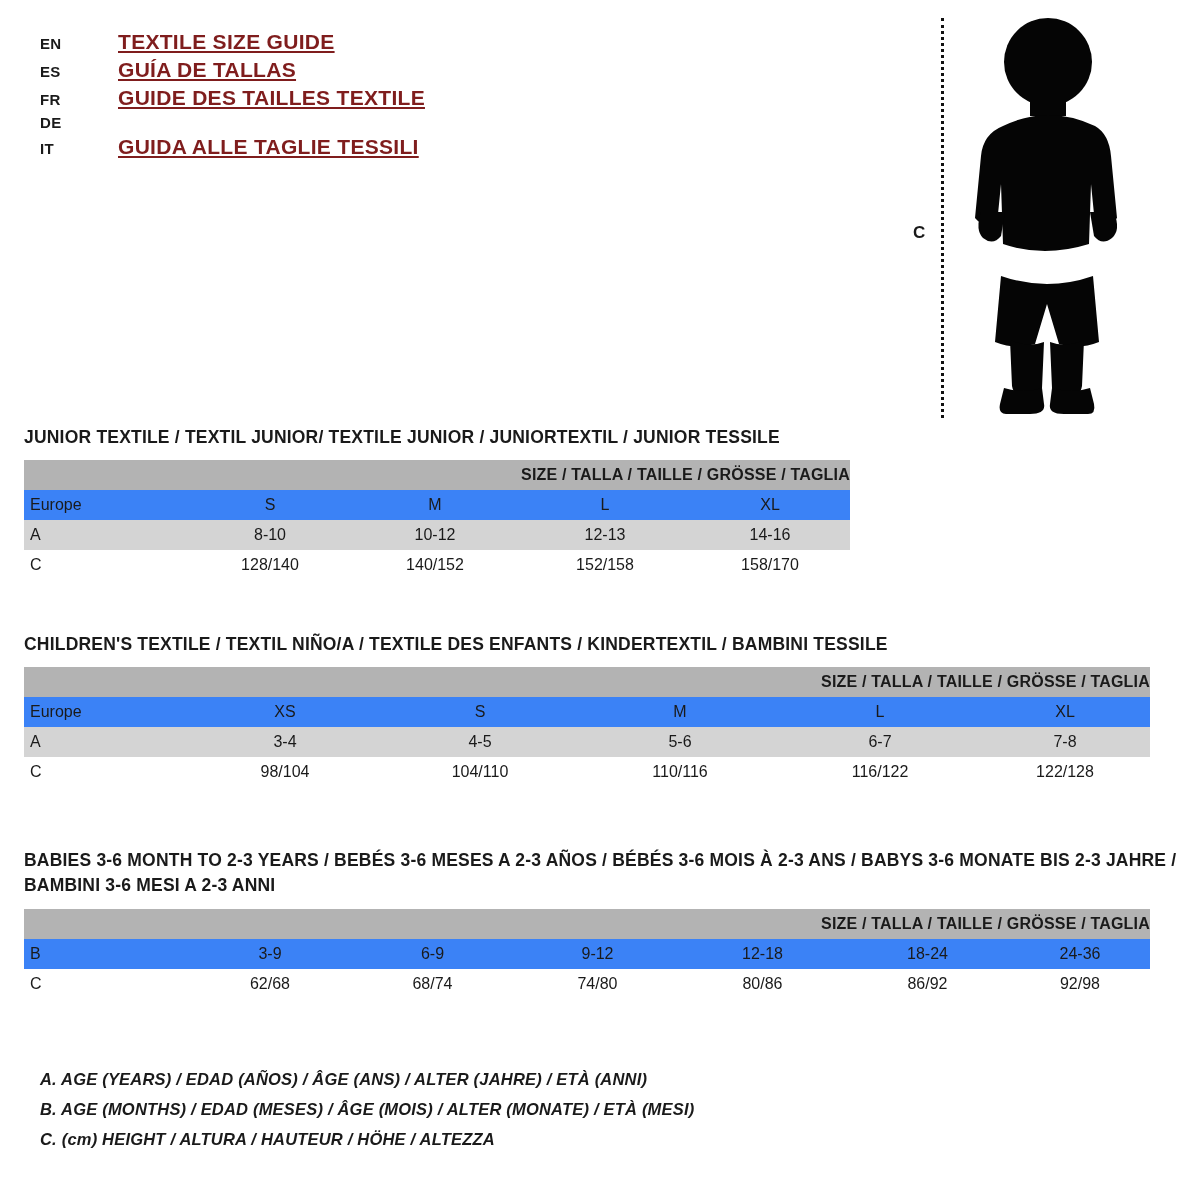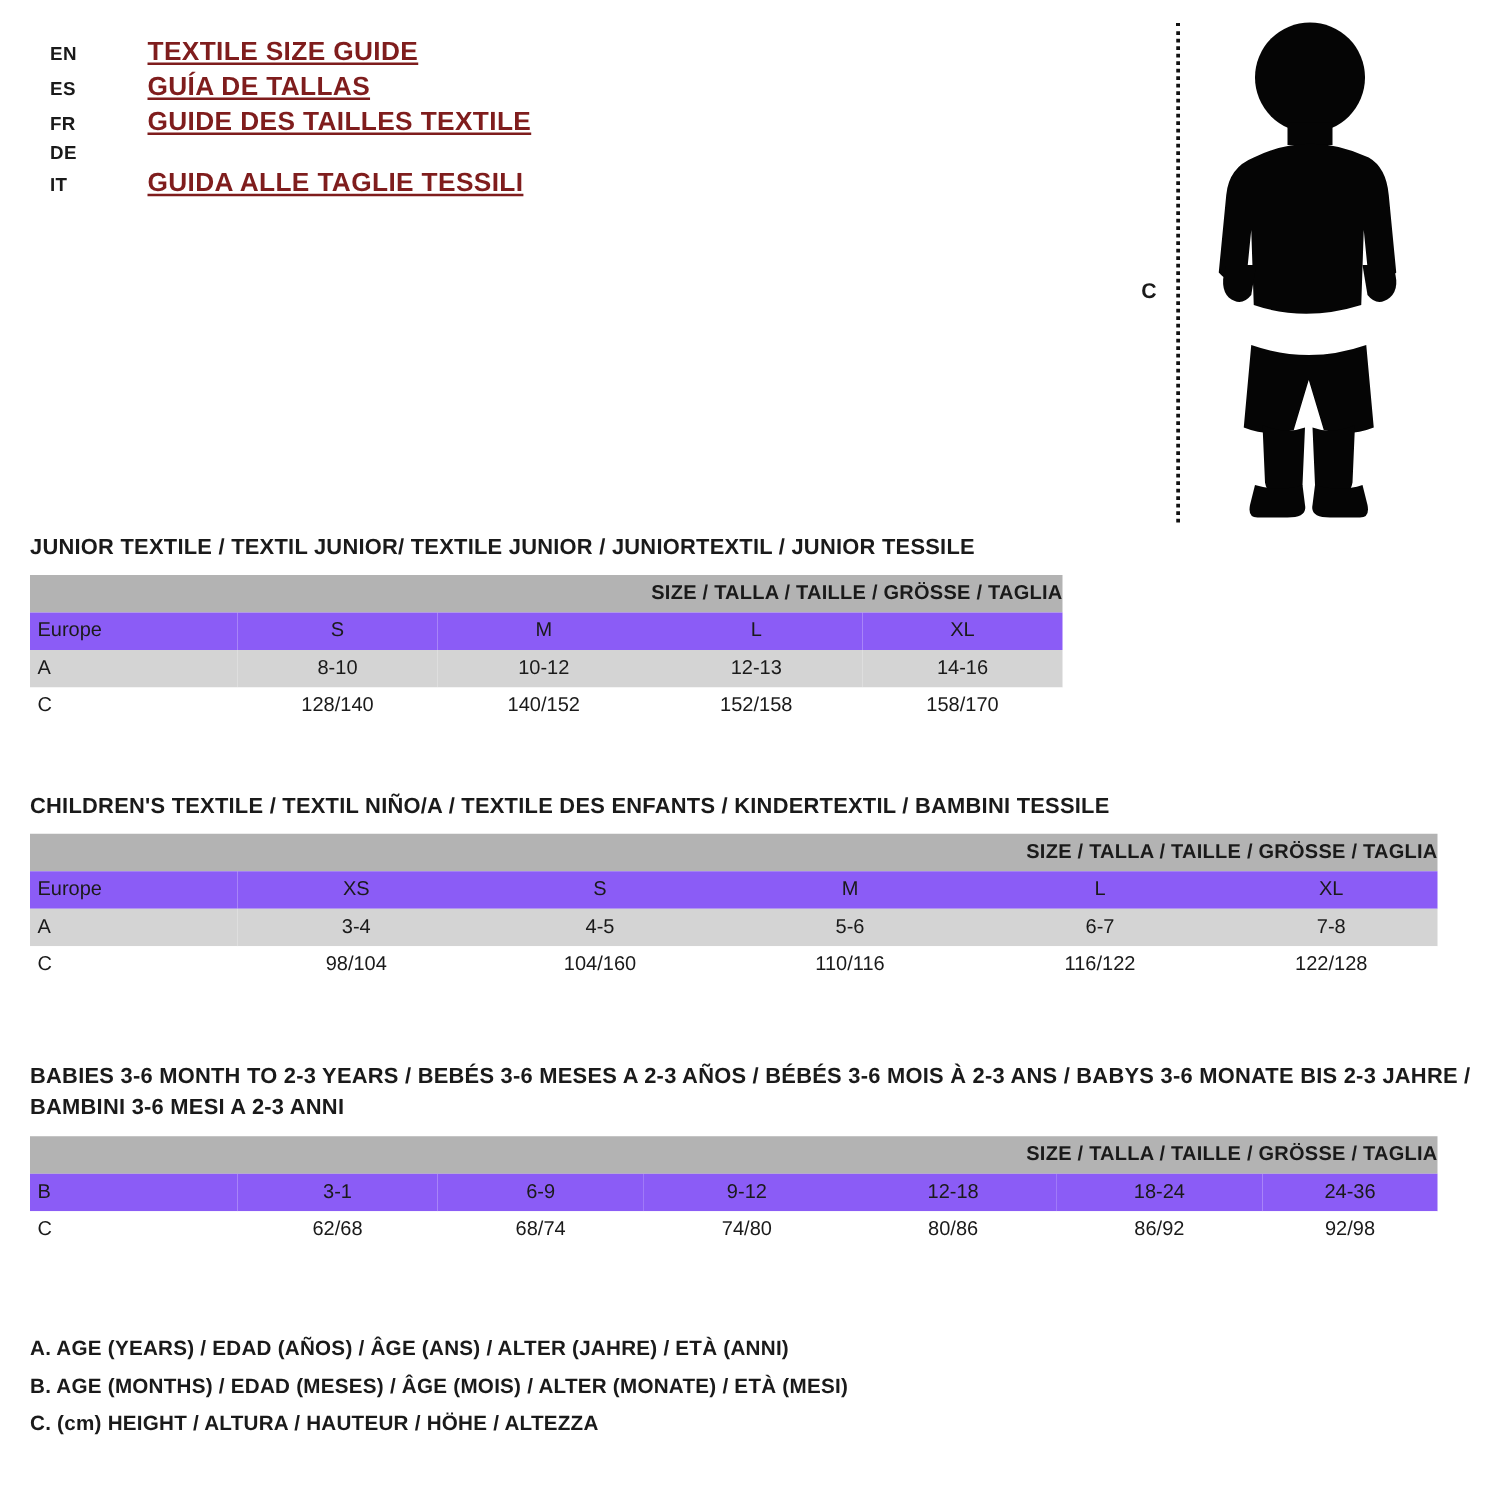--- a/index.html
+++ b/index.html
@@ -111,29 +111,30 @@
   }
   tr.header-row td {
     background: #b3b3b3;
     font-weight: 700;
     text-align: right;
     padding-left: 6px;
     font-size: 16px;
     letter-spacing: 0.2px;
   }
   tr.shade-dark td { background: #d4d4d4; }
-  tr.shade-light td { background: #8b5cf6; }
+  tr.shade-light td { background: #3b82f6; }
   tr.shade-white td { background: #ffffff; }
 
   
   .legend {
     position: absolute;
-    left: 24px;
+    left: 40px;
     top: 1070px;
     width: 1100px;
+    font-style: italic;
   }
   .legend-line {
     font-size: 16.5px;
     font-weight: 700;
     letter-spacing: 0.2px;
     color: #1a1a1a;
     margin-bottom: 11px;
   }
 </style>
 </head>
@@ -243,39 +244,39 @@
         <td class="rowhead">A</td>
         <td>3-4</td>
         <td>4-5</td>
         <td>5-6</td>
         <td>6-7</td>
         <td>7-8</td>
       </tr>
       <tr class="shade-white">
         <td class="rowhead">C</td>
         <td>98/104</td>
-        <td>104/160</td>
+        <td>104/110</td>
         <td>110/116</td>
         <td>116/122</td>
         <td>122/128</td>
       </tr>
     </tbody>
       </table>
   </div>
 
   <div class="section" style="top:848px;">
     <div class="section-title">BABIES 3-6 MONTH TO 2-3 YEARS / BEBÉS 3-6 MESES A 2-3 AÑOS / BÉBÉS 3-6 MOIS À 2-3 ANS / BABYS 3-6 MONATE BIS 2-3 JAHRE / BAMBINI 3-6 MESI A 2-3 ANNI</div>
     <table class="size-table">
       <tbody>
           <tr class="header-row">
         <td colspan="7">SIZE / TALLA / TAILLE / GRÖSSE / TAGLIA</td>
       </tr>
       <tr class="shade-light">
         <td class="rowhead" style="width:160px">B</td>
-        <td style="width:160px">3-1</td>
+        <td style="width:160px">3-9</td>
         <td style="width:165px">6-9</td>
         <td style="width:165px">9-12</td>
         <td style="width:165px">12-18</td>
         <td style="width:165px">18-24</td>
         <td style="width:140px">24-36</td>
       </tr>
       <tr class="shade-white">
         <td class="rowhead">C</td>
         <td>62/68</td>
         <td>68/74</td>

